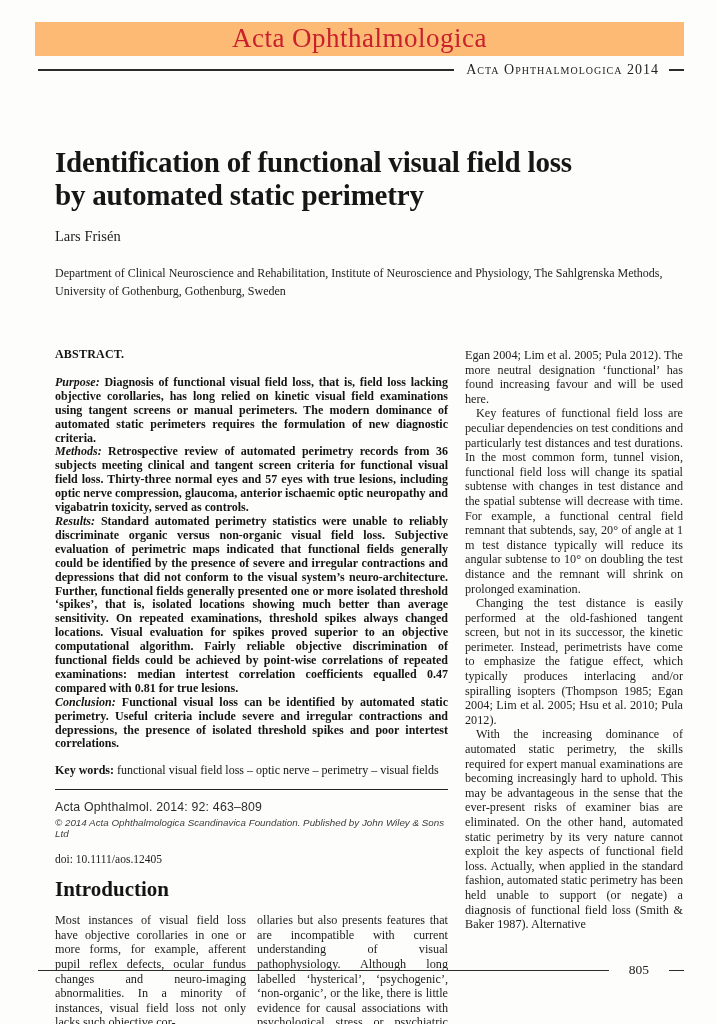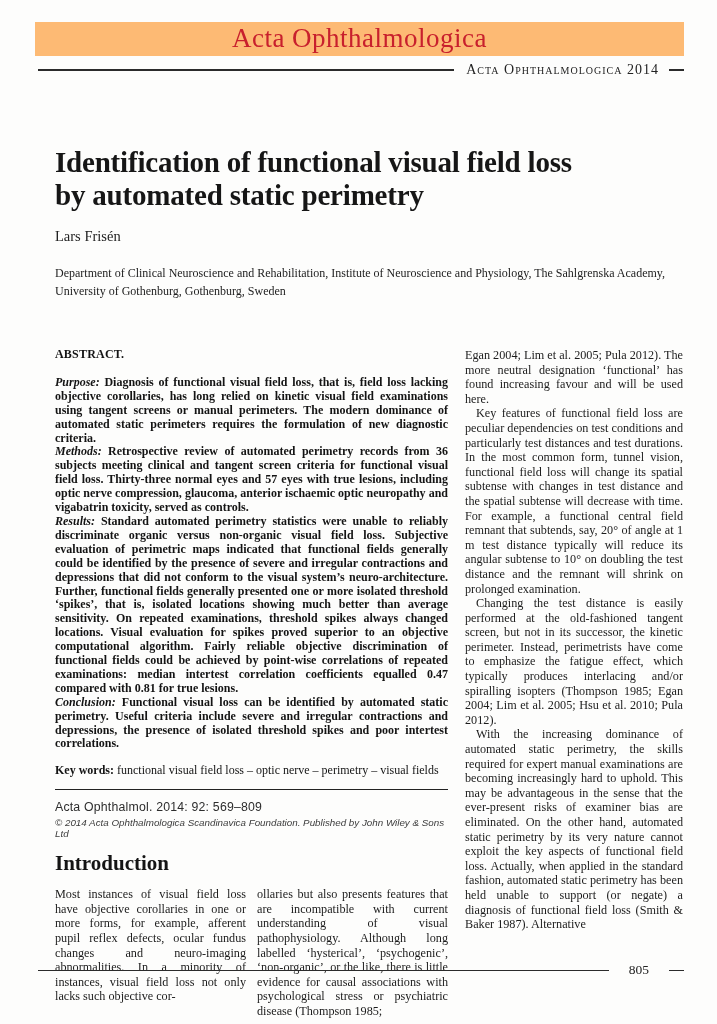--- a/index.html
+++ b/index.html
@@ -146,38 +146,39 @@
   </div>
   <div class="rule-row header">
     <div class="hline grow"></div>
     <span class="running-head-text">Acta Ophthalmologica 2014</span>
     <div class="hline short"></div>
   </div>
 
   <div class="title-block">
     <h1 class="article-title"><span>Identification of functional visual field loss</span><br><span>by automated static perimetry</span></h1>
     <div class="author">Lars Frisén</div>
-    <div class="affiliation">Department of Clinical Neuroscience and Rehabilitation, Institute of Neuroscience and Physiology, The Sahlgrenska Academy, University of Gothenburg, Gothenburg, Sweden</div>
+    <div class="affiliation">Department of Clinical Neuroscience and Rehabilitation, Institute of Neuroscience and Physiology, The Sahlgrenska Methods, University of Gothenburg, Gothenburg, Sweden</div>
   </div>
 
   <div class="body-grid">
 
     <div class="left-main">
       <div class="abstract">
         <div class="abstract-heading">ABSTRACT.</div>
         <p class="abs-para"><span class="abs-label">Purpose:</span> <span>Diagnosis of functional visual field loss, that is, field loss lacking objective corollaries, has long relied on kinetic visual field examinations using tangent screens or manual perimeters. The modern dominance of automated static perimeters requires the formulation of new diagnostic criteria.</span></p>
         <p class="abs-para"><span class="abs-label">Methods:</span> <span>Retrospective review of automated perimetry records from 36 subjects meeting clinical and tangent screen criteria for functional visual field loss. Thirty-three normal eyes and 57 eyes with true lesions, including optic nerve compression, glaucoma, anterior ischaemic optic neuropathy and vigabatrin toxicity, served as controls.</span></p>
         <p class="abs-para"><span class="abs-label">Results:</span> <span>Standard automated perimetry statistics were unable to reliably discriminate organic versus non-organic visual field loss. Subjective evaluation of perimetric maps indicated that functional fields generally could be identified by the presence of severe and irregular contractions and depressions that did not conform to the visual system’s neuro-architecture. Further, functional fields generally presented one or more isolated threshold ‘spikes’, that is, isolated locations showing much better than average sensitivity. On repeated examinations, threshold spikes always changed locations. Visual evaluation for spikes proved superior to an objective computational algorithm. Fairly reliable objective discrimination of functional fields could be achieved by point-wise correlations of repeated examinations: median intertest correlation coefficients equalled 0.47 compared with 0.81 for true lesions.</span></p>
         <p class="abs-para"><span class="abs-label">Conclusion:</span> <span>Functional visual loss can be identified by automated static perimetry. Useful criteria include severe and irregular contractions and depressions, the presence of isolated threshold spikes and poor intertest correlations.</span></p>
         <p class="keywords"><span>Key words:</span> <span class="kw-text">functional visual field loss – optic nerve – perimetry – visual fields</span></p>
       </div>
 
       <div class="cite-rule"></div>
-      <div class="citation">Acta Ophthalmol. 2014: 92: 569–809</div>
+      <div class="citation">Acta Ophthalmol. 2014: 92: 463–809</div>
       <div class="copyright">© 2014 Acta Ophthalmologica Scandinavica Foundation. Published by John Wiley &amp; Sons Ltd</div>
+      <div class="doi">doi: 10.1111/aos.12405</div>
 
       <h2 class="section-heading">Introduction</h2>
       <div class="intro-cols">
         <p>Most instances of visual field loss have objective corollaries in one or more forms, for example, afferent pupil reflex defects, ocular fundus changes and neuro-imaging abnormalities. In a minority of instances, visual field loss not only lacks such objective cor-</p>
         <p>ollaries but also presents features that are incompatible with current understanding of visual pathophysiology. Although long labelled ‘hysterical’, ‘psychogenic’, ‘non-organic’, or the like, there is little evidence for causal associations with psychological stress or psychiatric disease (Thompson 1985;</p>
       </div>
     </div>
 
     <div class="right-col">
       <p>Egan 2004; Lim et al. 2005; Pula 2012). The more neutral designation ‘functional’ has found increasing favour and will be used here.</p>

